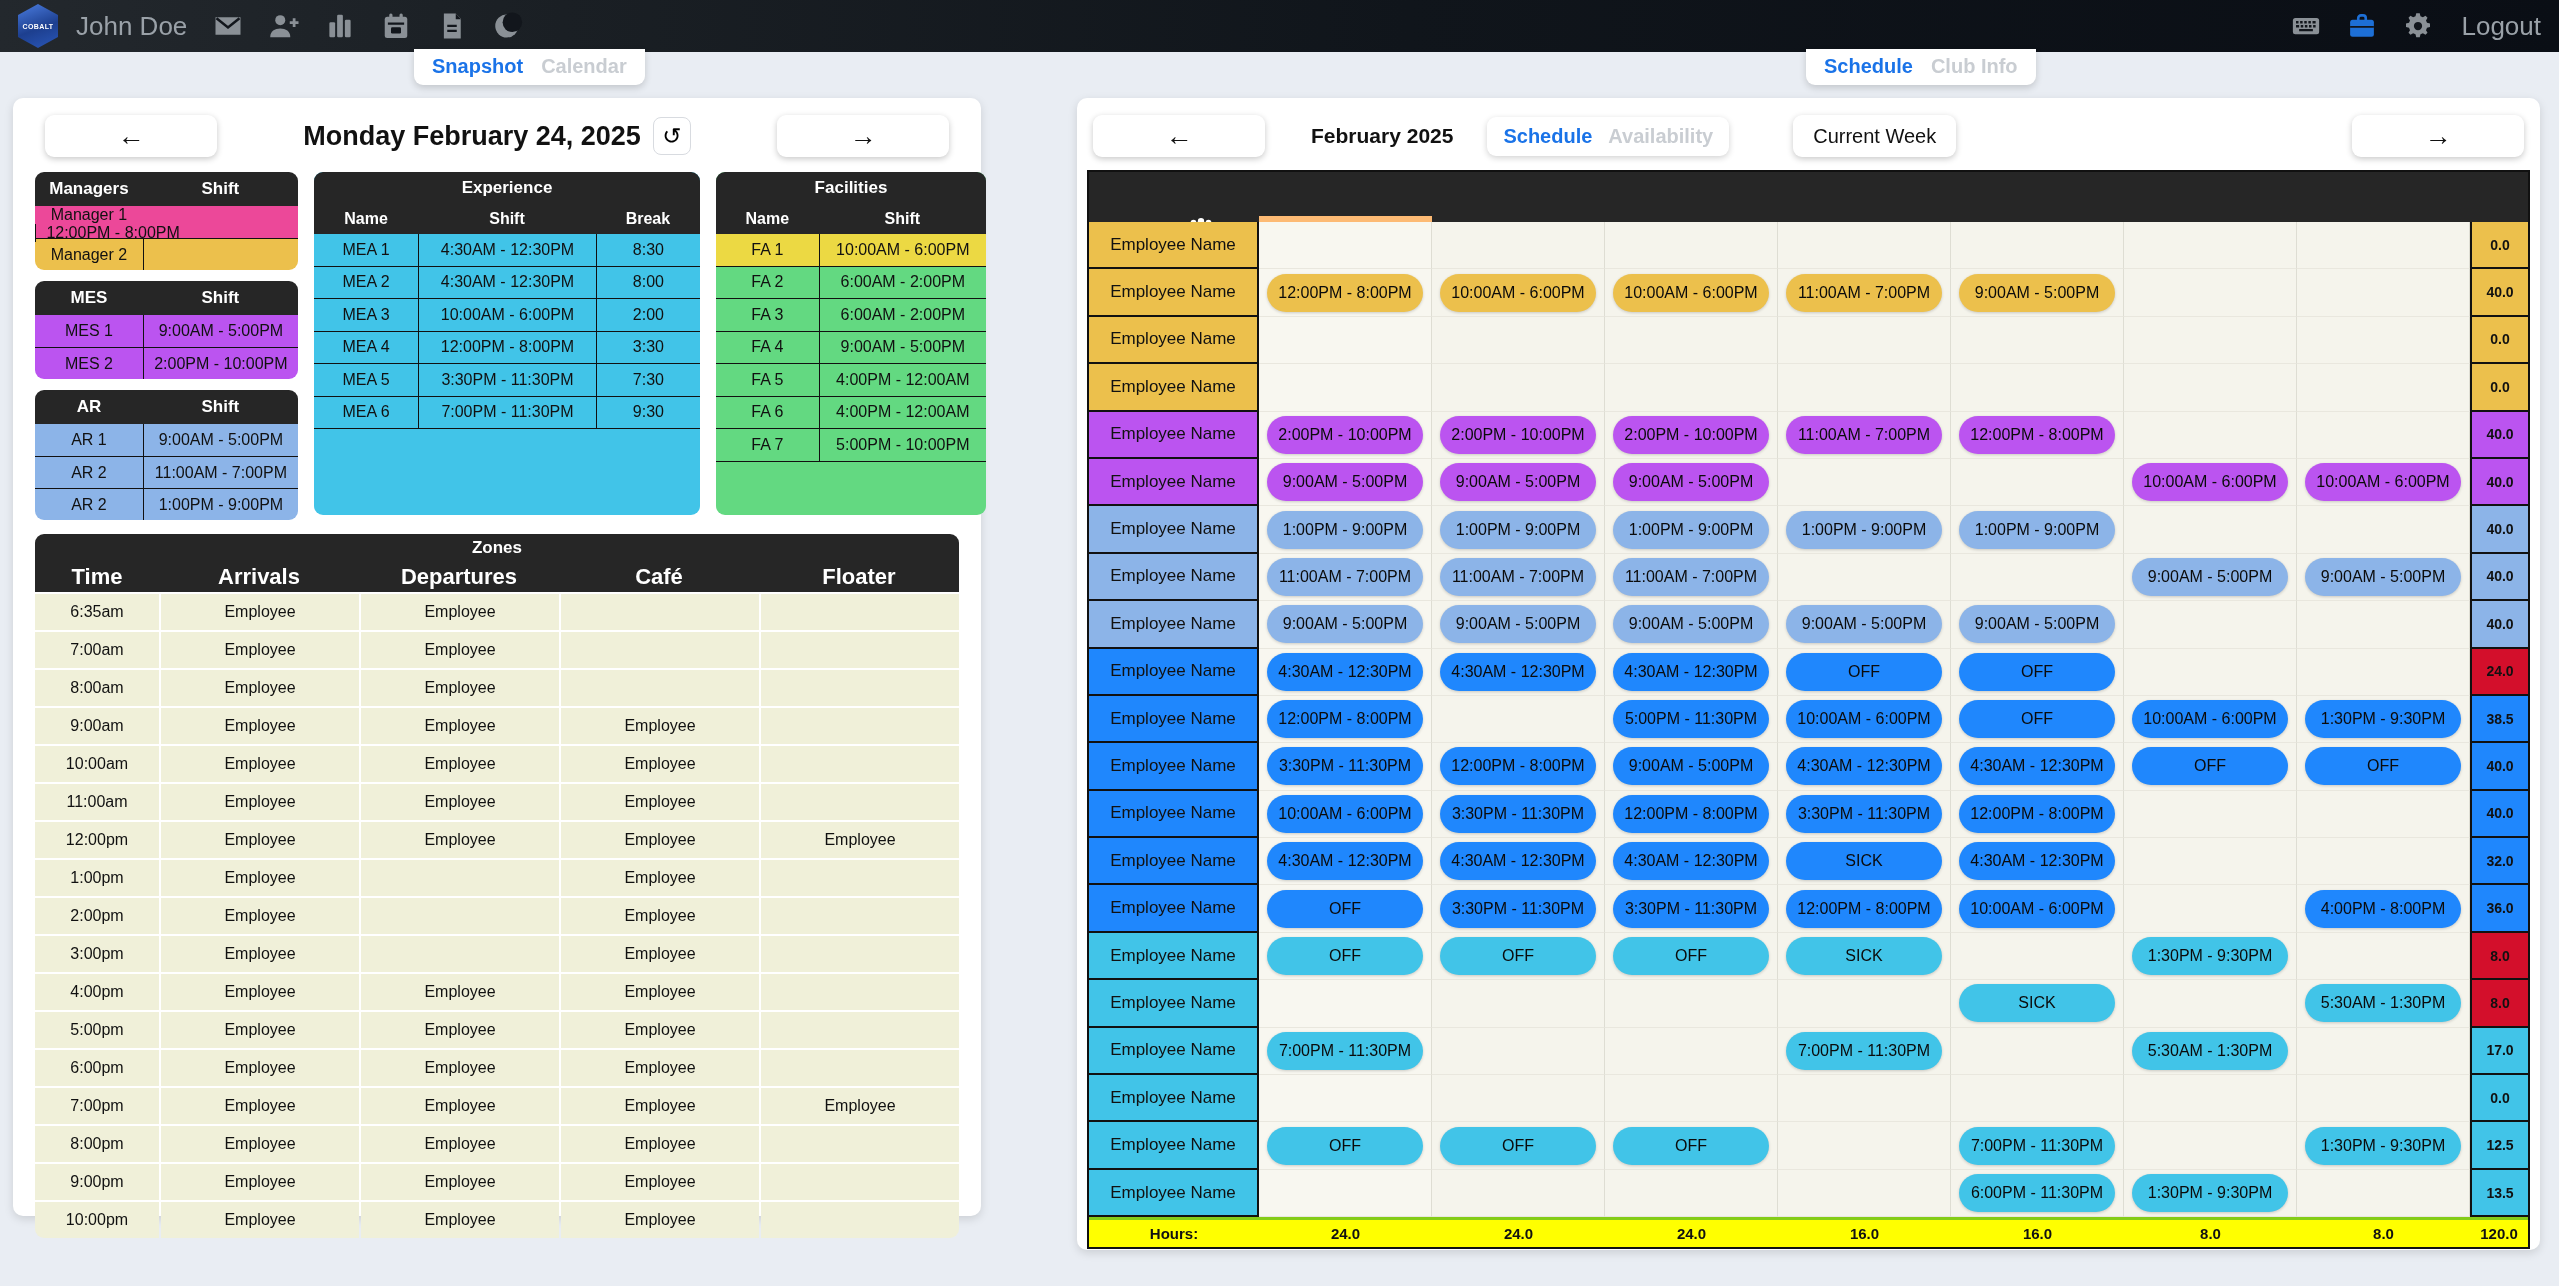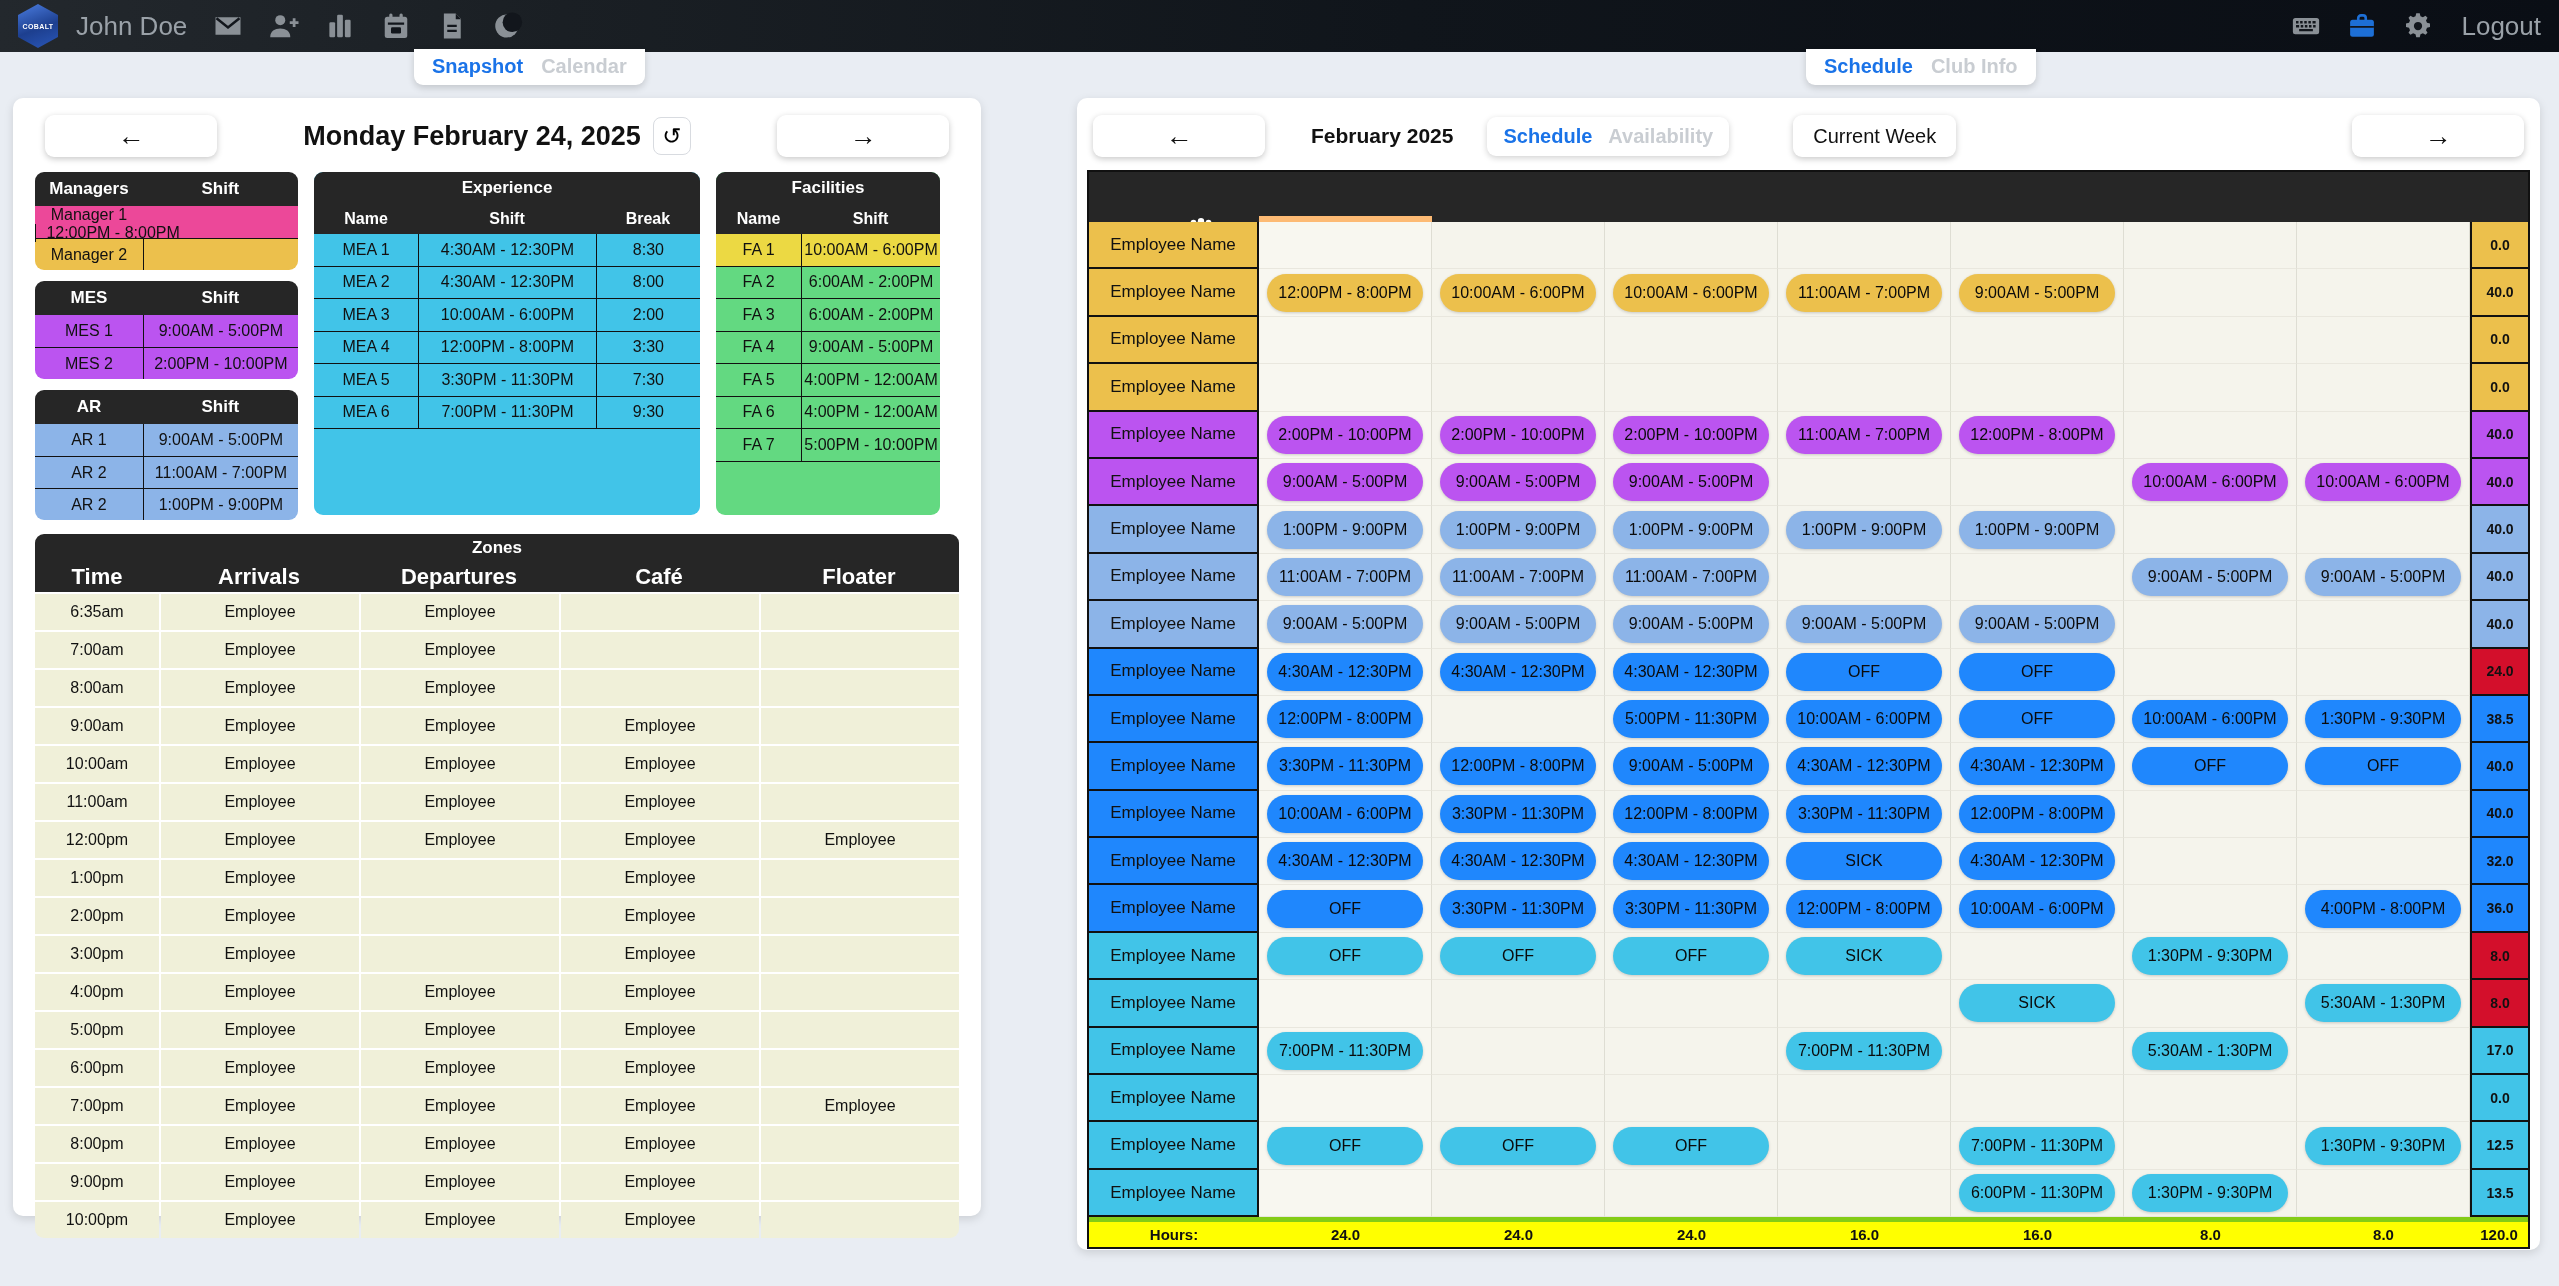--- a/index.html
+++ b/index.html
@@ -49,21 +49,21 @@
   .colA { width:263px; display:flex; flex-direction:column; gap:11px; flex:none; }
   .s-table { border-radius:9px; overflow:hidden; }
   .s-head { background:#262626; color:#fff; font-weight:700; font-size:17px; display:flex; height:34px; align-items:center; }
   .s-head div, .s-row div { display:flex; align-items:center; justify-content:center; }
   .s-c1 { width:41%; } .s-c2 { width:59%; }
   .s-row { display:flex; height:32px; font-size:16px; }
   .s-row + .s-row { border-top:1.6px solid #111; }
   .s-row .s-c2 { border-left:1.6px solid #111; }
 
   .colB { width:386px; height:343px; background:#41c4e8; border-radius:9px; overflow:hidden; flex:none; }
-  .colC { width:224px; height:343px; background:#63d981; border-radius:9px; overflow:hidden; flex:none; }
+  .colC { width:270px; height:343px; background:#63d981; border-radius:9px; overflow:hidden; flex:none; }
   .x-title { background:#262626; color:#fff; height:32px; display:flex; align-items:center; justify-content:center; font-size:17px; font-weight:700; }
   .x-cols { background:#262626; color:#fff; height:30px; display:flex; font-size:16px; font-weight:700; }
   .x-cols div, .x-row div { display:flex; align-items:center; justify-content:center; }
   .e1{width:27%;} .e2{width:46%;} .e3{width:27%;}
   .f1{width:38%;} .f2{width:62%;}
   .x-row { display:flex; height:32.5px; font-size:16px; border-bottom:1.6px solid #111; }
   .x-row .bl { border-left:1.6px solid #111; }
   .fa-hl { background:#ecd943; }
 
   .zones { margin-top:14px; padding:0 8px; }
@@ -94,21 +94,21 @@
   .g-hdr .staff { gap:12px; }
   .g-hdr .staff svg { width:30px; height:21px; }
   .g-hdr .active-day { background:#fdba74; color:#0d0d0d;font-style:italic; }
   .g-row { height:47.4px; }
   .staff-cell { border-bottom:2px solid #111; border-right:2px solid #111; display:flex; align-items:center; justify-content:center; font-size:17px; }
   .day-cell { background:#f5f4ec; border-right:1px solid #deddd3; border-bottom:1px solid #e9e7de; display:flex; align-items:center; justify-content:center; }
   .day-cell.mon { background:#f8f7f0; }
   .pill { width:91%; height:38px; border-radius:19px; display:flex; align-items:center; justify-content:center;
     font-size:16px; font-weight:500; color:#0b0b0b; box-shadow:0 1px 3px rgba(0,0,0,.18); }
   .hours-cell { border-bottom:2px solid #111; border-left:2px solid #111; display:flex; align-items:center; justify-content:center; font-size:14px; font-weight:600; }
-  .g-footer { height:30px; background:#ffff00; font-size:15px; font-weight:700; border-top:5px solid #84cc16; }
+  .g-footer { height:30px; background:#ffff00; font-size:15px; font-weight:700; border-top:3px solid #84cc16; }
   .g-footer div { display:flex; align-items:center; justify-content:center; }
 </style>
 </head>
 <body>
 
 <header class="topbar">
   <div class="logo">
     <span>COBALT</span>
   </div>
   <span class="tb-user">John Doe</span>

